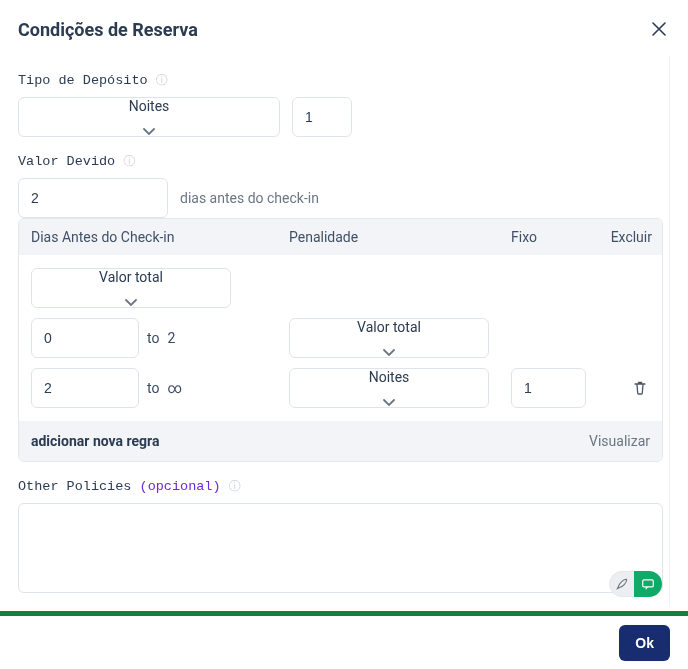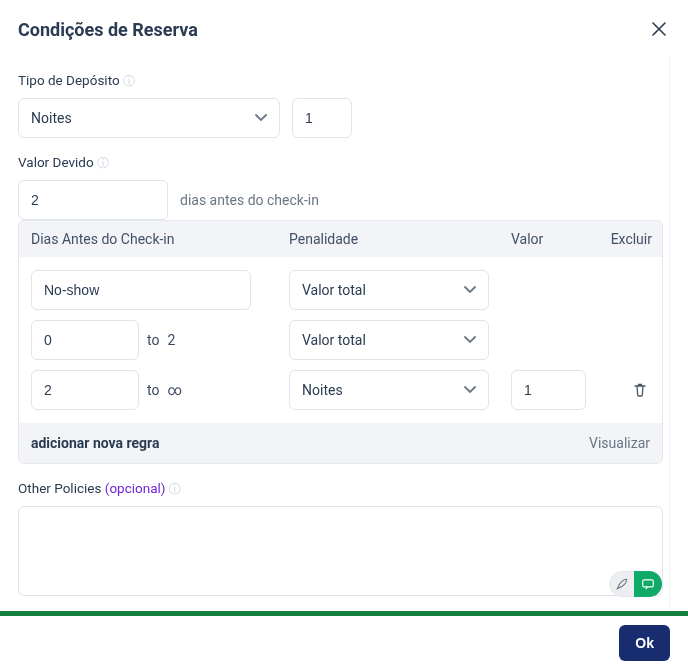--- a/index.html
+++ b/index.html
@@ -35,41 +35,42 @@
     right: 18px;
     bottom: 62px;
     overflow-y: auto;
     border-right: 1px solid rgba(0,0,0,0.06);
     padding-right: 6px;
   }
   .section-label {
     font-size: 13.5px;
     color: #2b3b52;
     margin: 16px 0 8px 0;
+    font-family: Liberation Mono, monospace;
   }
   .section-label .info {
     color: #cbd2db;
     font-size: 12px;
     vertical-align: middle;
   }
   .section-label .opt {
     color: #6d28d9;
   }
   .row { display: flex; gap: 12px; align-items: center; }
   .select, .input {
     height: 40px;
     border: 1px solid #dfe3ea;
     border-radius: 6px;
     background: #fff;
     font-size: 14px;
     color: #2b3b52;
     padding: 0 12px;
     outline: none;
   }
-  .select { position: relative; display: flex; align-items: center; justify-content: space-between; cursor: pointer; }
+  .select { position: relative; display: flex; align-items: center; justify-content: space-between; cursor: pointer; flex-direction: column; }
   .chev { color: #6b7684; }
   .hint { font-size: 14px; color: #6b7684; }
   .table-wrap {
     border: 1px solid #e4e7ec;
     border-radius: 6px;
     overflow: hidden;
   }
   .thead, .tfoot {
     background: #f2f4f7;
   }
@@ -202,30 +203,27 @@
       <input class="input" style="width: 150px;" value="2">
       <span class="hint">dias antes do check-in</span>
     </div>
 
     
 
     <div class="table-wrap">
       <div class="thead">
         <div class="col-a">Dias Antes do Check-in</div>
         <div class="col-b">Penalidade</div>
-        <div class="col-c">Valor</div>
+        <div class="col-c">Fixo</div>
         <div class="col-d">Excluir</div>
       </div>
 
       <div class="tbody">
 
         <div class="trow">
-          <div class="cell-a">
-            <input class="input" style="width: 220px;" value="No-show">
-          </div>
           <div class="cell-b">
             <div class="select" style="width:200px;">
               <span>Valor total</span>
               <span class="chev">
                   <svg width="12" height="8" viewBox="0 0 12 8">
                     <path d="M1 1 L6 6 L11 1" fill="none" stroke="#6b7684" stroke-width="1.8" stroke-linecap="round"></path>
                   </svg>
                 </span>
             </div>
           </div>

